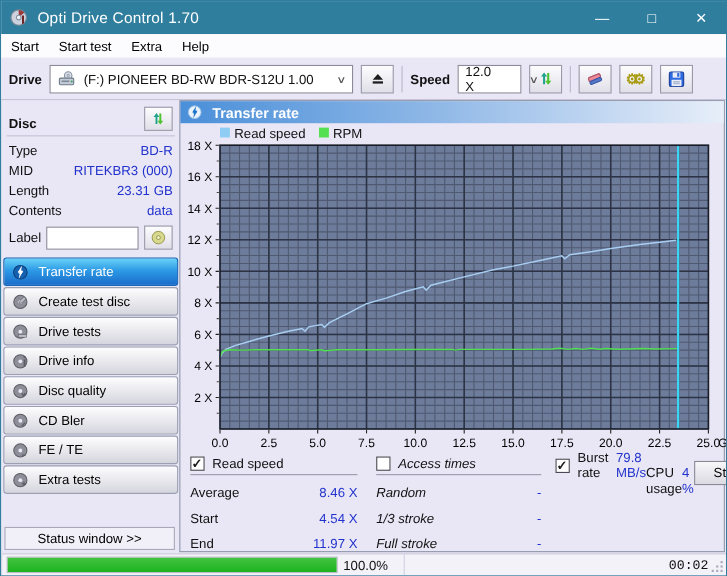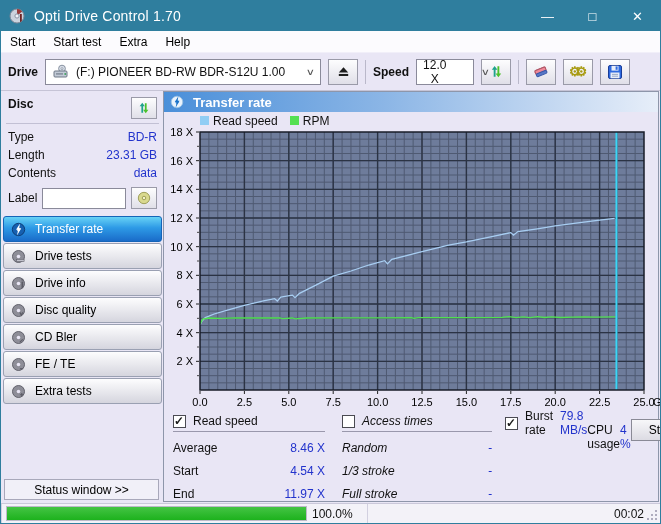--- a/index.html
+++ b/index.html
@@ -14,33 +14,33 @@
   .app-icon{margin:0 9px 0 8px;display:flex;}
   .title-text{font-size:14px;letter-spacing:.2px;}
   .win-controls{margin-left:auto;display:flex;height:100%;}
   .win-btn{width:45px;height:100%;display:flex;align-items:center;justify-content:center;font-size:13px;color:#fff;cursor:default;}
   
   .menubar{height:22px;background:#fcfbfe;display:flex;align-items:center;flex:none;border-bottom:1px solid #f1eff9;}
   .menu-item{padding:0 9px;height:100%;display:flex;align-items:center;color:#000;}
   
   .toolbar{height:37px;display:flex;align-items:center;flex:none;padding:0 7px;gap:7px;background:#e9e6f5;}
   .bold-label{font-weight:bold;}
-  .combo{background:#fff;border:1px solid #8a8a9a;height:26px;display:flex;align-items:center;padding:0 6px;gap:6px;text-align:center;}
+  .combo{background:#fff;border:1px solid #8a8a9a;height:26px;display:flex;align-items:center;padding:0 6px;gap:6px;}
   .combo.drive{width:276px;}
   .combo.speed{width:58px;gap:36px;}
   .chev{margin-left:auto;color:#555;font-size:9px;transform:scaleX(1.4);}
   .tool-btn{width:30px;height:26px;flex:none;border:1px solid #9a9aa8;background:linear-gradient(#fdfdfe,#e0dfe8);
     display:flex;align-items:center;justify-content:center;padding:0;}
   .tool-sep{width:1px;height:24px;background:#bab8ca;flex:none;}
   .gear-glyph{color:#a89b10;font-size:13px;letter-spacing:-5px;margin-right:5px;font-weight:bold;}
   
   .main{flex:1;display:flex;min-height:0;border-top:1px solid #c6c4d6;}
   .left{width:162px;flex:none;display:flex;flex-direction:column;padding:2px 1px 2px 2px;}
   .disc-box{padding:2px 3px 4px 3px;}
-  .disc-head{display:flex;align-items:flex-start;justify-content:space-between;font-weight:bold;padding:2px 2px 4px 2px;border-bottom:1px solid #c2c0d4;}
+  .disc-head{display:flex;align-items:flex-end;justify-content:space-between;font-weight:bold;padding:2px 2px 4px 2px;border-bottom:1px solid #c2c0d4;}
   .mini-btn{width:26px;height:22px;border:1px solid #9a9aa8;background:linear-gradient(#fdfdfe,#e0dfe8);display:flex;align-items:center;justify-content:center;padding:0;}
   .disc-rows{padding:4px 2px 2px 2px;}
   .disc-row{display:flex;justify-content:space-between;padding:2px 0;}
   .disc-val{color:#2233cc;}
   .label-row{display:flex;align-items:center;gap:5px;padding:3px 2px 0 2px;}
   .label-input{flex:1;height:21px;border:1px solid #8a8a9a;background:#fff;font:inherit;padding:0 3px;min-width:0;}
   
   .side-list{display:flex;flex-direction:column;margin-top:3px;}
   .side-btn{height:26px;margin-bottom:1px;border:1px solid #9aa0b2;border-radius:3px;
     background:linear-gradient(#fdfdfe,#d5d5de);display:flex;align-items:center;gap:9px;padding:0 7px;color:#000;}
@@ -70,21 +70,21 @@
   .btn-row{display:flex;justify-content:flex-end;margin-top:5px;}
   .push-btn{width:80px;height:22px;border:1px solid #8a8a96;background:linear-gradient(#f7f7f9,#dcdbe3);font:inherit;padding:0;}
   
   .statusbar{height:20px;flex:none;background:#f3f2f8;border-top:1px solid #cac8da;display:flex;align-items:center;}
   .sb-text{width:140px;flex:none;padding-left:5px;}
   .sb-sep{width:1px;height:100%;background:#d2d0e0;flex:none;}
   .progress-track{width:301px;height:15px;margin:0 5px 0 4px;flex:none;background:#fff;border:1px solid #bcbac8;}
   .progress-fill{height:100%;background:linear-gradient(#3ec43e,#169c16);}
   .sb-pct{width:55px;flex:none;}
   .sb-spacer{flex:1;}
-  .sb-time{width:108px;text-align:right;flex:none;}
+  .sb-time{width:108px;text-align:right;flex:none;font-family:Liberation Mono, monospace;}
   .grip{width:14px;height:14px;margin:4px 2px 0 0;flex:none;position:relative;}
   .grip::after{content:"";position:absolute;right:1px;bottom:3px;width:2px;height:2px;background:#aeacbe;
     box-shadow:-4px 0 #aeacbe,-8px 0 #aeacbe,0 -4px #aeacbe,-4px -4px #aeacbe,0 -8px #aeacbe;}
 </style>
 </head>
 <body>
 
 <div class="window">
 
   <div class="titlebar">
@@ -181,20 +181,24 @@
               <path d="M11 2.5 V10 H13 L10 14 L7 10 H9 V2.5 Z" fill="#4cc22c"></path>
             </svg>
           </button>
         </div>
         <div class="disc-rows">
           <div class="disc-row">
             <span>Type</span>
             <span class="disc-val">BD-R</span>
           </div>
           <div class="disc-row">
+            <span>MID</span>
+            <span class="disc-val">RITEKBR3 (000)</span>
+          </div>
+          <div class="disc-row">
             <span>Length</span>
             <span class="disc-val">23.31 GB</span>
           </div>
           <div class="disc-row">
             <span>Contents</span>
             <span class="disc-val">data</span>
           </div>
         </div>
         <div class="label-row">
           <span>Label</span>
@@ -211,20 +215,30 @@
       <div class="side-list">
         <div class="side-btn active">
           <span style="display:flex;">
             <svg width="15" height="15" viewBox="0 0 16 16">
               <circle cx="8" cy="8" r="6.6" fill="#1660b0" stroke="#0c3c74"></circle>
               <circle cx="8" cy="8" r="1.9" fill="#cfe6fa"></circle>
               <path d="M9.6 1.5 L5.5 8 H7.6 L6.4 14.5 L10.9 6.6 H8.7 Z" fill="#fff"></path>
             </svg>
           </span>
           <span>Transfer rate</span>
+        </div>
+        <div class="side-btn">
+          <span style="display:flex;">
+            <svg width="15" height="15" viewBox="0 0 16 16">
+                <circle cx="8" cy="8" r="6.4" fill="#8e8e98" stroke="#5c5c66"></circle>
+                <circle cx="8" cy="8" r="1.9" fill="#e9e6f5"></circle>
+                <path d="M11.5 3 L13.5 5 L9.5 9 L7 9.5 L7.5 7 Z" fill="#b9b9c2" stroke="#5c5c66" stroke-width="0.6"></path>
+              </svg>
+          </span>
+          <span>Create test disc</span>
         </div>
         <div class="side-btn">
           <span style="display:flex;">
             <svg width="15" height="15" viewBox="0 0 16 16">
                 <circle cx="8" cy="8" r="6.4" fill="#8e8e98" stroke="#5c5c66"></circle>
                 <circle cx="8" cy="8" r="1.9" fill="#e9e6f5"></circle>
                 <rect x="6" y="11" width="8" height="2.4" fill="#c2c2cc" stroke="#5c5c66" stroke-width="0.6"></rect>
               </svg>
           </span>
           <span>Drive tests</span>

